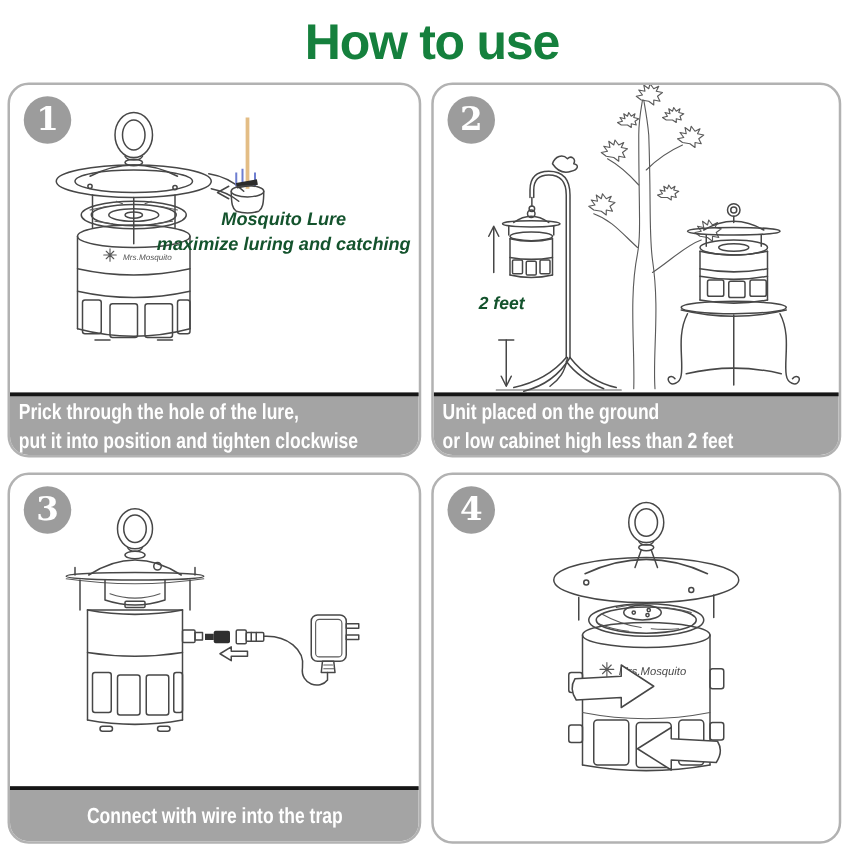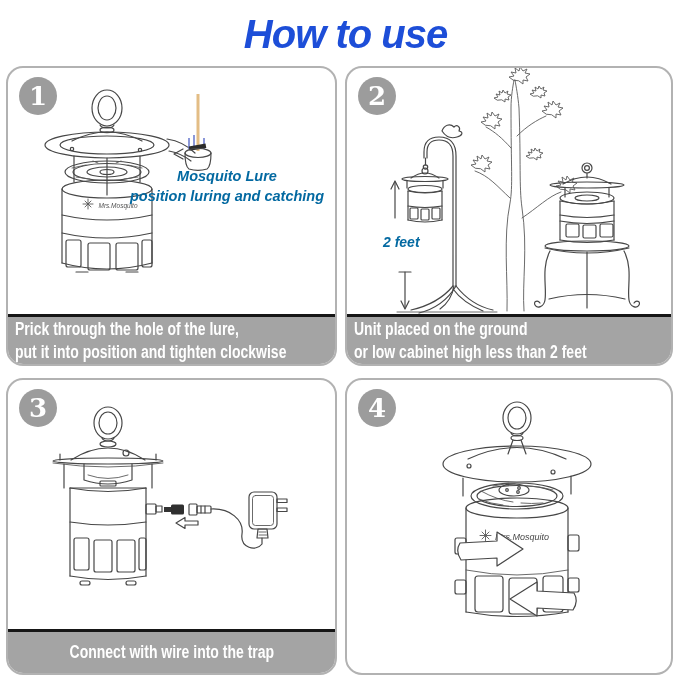--- a/index.html
+++ b/index.html
@@ -4,22 +4,22 @@
 <style>
   html,body { margin:0; padding:0; background:#ffffff; }
   body {
     width:679px; height:678px; overflow:hidden;
     font-family:"Liberation Sans", sans-serif;
     position:relative;
   }
   .page-title {
     height:64px; margin-top:2px;
     display:flex; align-items:center; justify-content:center;
-    font-size:40px; font-weight:bold; font-style:italic;
-    color:#1d4ed8; letter-spacing:-1px;margin-left:12px;
+    font-size:40px; font-weight:bold; 
+    color:#15803d; letter-spacing:-1px;margin-left:12px;
   }
   .grid {
     display:grid;
     grid-template-columns:331px 328px;
     grid-template-rows:300px 297px;
     column-gap:8px; row-gap:12px;
     padding:0 6px;
   }
   .panel {
     position:relative;
@@ -52,21 +52,21 @@
   }
   .caption.two { height:50px; display:flex; flex-direction:column; justify-content:center; padding:12px 7px; }
   .caption.one { height:44px; display:flex; align-items:center; justify-content:center; }
   .cap-line {
     font-size:17.5px; line-height:1.28; white-space:nowrap;
     transform:scaleX(0.8); transform-origin:0 50%;
   }
   .caption.one .cap-line { transform-origin:50% 50%; }
   .blue-note {
     position:absolute; z-index:2;
-    color:#0369a1; font-weight:bold; font-style:italic;
+    color:#14532d; font-weight:bold; font-style:italic;
     text-align:center; line-height:1.35;
   }
   .note-p1 { left:112px; top:99px; width:214px; font-size:14.5px; }
   .note-p2 { left:36px; top:165px; width:60px; font-size:14px; text-align:left;font-style:italic; }
 </style>
 </head>
 <body>
 
 <div class="page-title">How to use</div>
 
@@ -137,21 +137,21 @@
         <rect x="181" y="77" width="17" height="4.5" fill="#2c2c2c" transform="rotate(-10 189 79)"></rect>
         <g class="ln">
           <ellipse cx="190" cy="85" rx="13" ry="4.5"></ellipse>
           <path d="M177,85 C177,95 178,99 181,101 A14,5 0 0 0 199,101 C202,99 203,95 203,85"></path>
         </g>
       </g>
     </svg>
 
     <div class="blue-note note-p1">
       <div>Mosquito Lure</div>
-      <div>position luring and catching</div>
+      <div>maximize luring and catching</div>
     </div>
 
     <div class="caption two">
       <div class="cap-line">Prick through the hole of the lure,</div>
       <div class="cap-line">put it into position and tighten clockwise</div>
     </div>
   </div>
 
   <div class="panel">
     <div class="badge">

